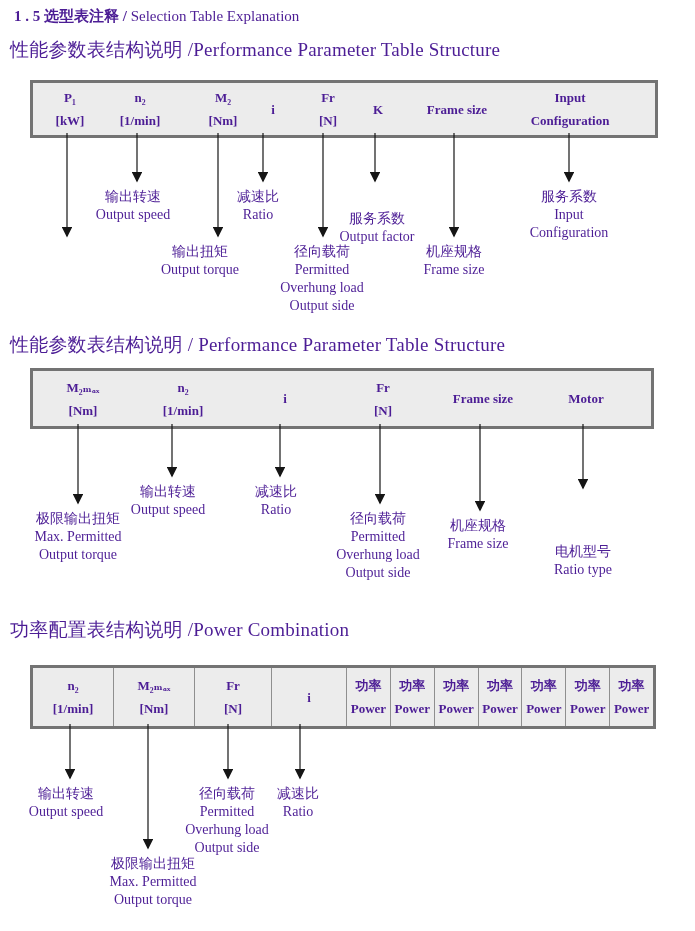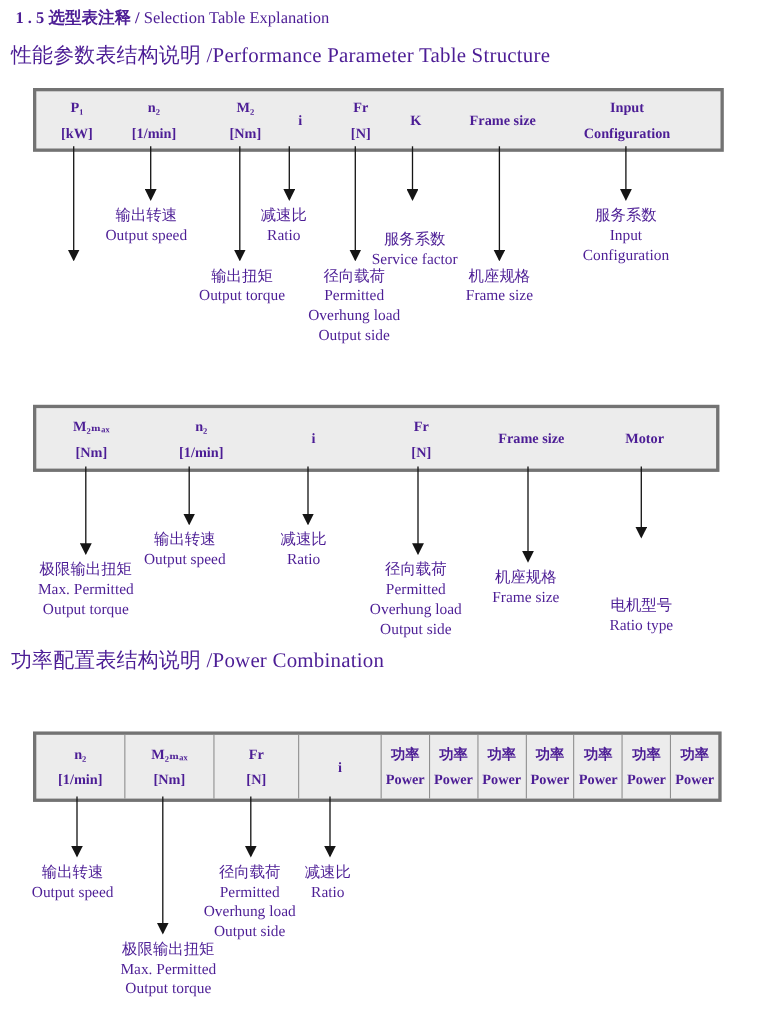--- a/index.html
+++ b/index.html
@@ -66,48 +66,49 @@
     <div class="hdr-cell" style="left:470px;width:134px;">
       <div>Input</div>
       <div>Configuration</div>
     </div>
   </div>
 
   <div class="callout" style="left:133px;top:188px;">
     <div>输出转速</div>
     <div>Output speed</div>
   </div>
-  <div class="callout" style="left:220px;top:243px;">
+  <div class="callout" style="left:200px;top:243px;">
     <div>输出扭矩</div>
     <div>Output torque</div>
   </div>
   <div class="callout" style="left:258px;top:188px;">
     <div>减速比</div>
     <div>Ratio</div>
   </div>
   <div class="callout" style="left:322px;top:243px;">
     <div>径向载荷</div>
     <div>Permitted</div>
     <div>Overhung load</div>
     <div>Output side</div>
   </div>
   <div class="callout" style="left:377px;top:188px;margin-top:22px;">
     <div>服务系数</div>
-    <div>Service factor</div>
+    <div>Output factor</div>
   </div>
   <div class="callout" style="left:454px;top:243px;">
     <div>机座规格</div>
     <div>Frame size</div>
   </div>
   <div class="callout" style="left:569px;top:188px;">
     <div>服务系数</div>
     <div>Input</div>
     <div>Configuration</div>
   </div>
 
+  <div class="sec-heading" style="left:10px;top:332px;">性能参数表结构说明 / Performance Parameter Table Structure</div>
 
   <div class="hdr-box" style="left:30px;top:368px;width:618px;height:55px;">
     <div class="hdr-cell" style="left:15px;width:70px;">
       <div>M₂ₘₐₓ</div>
       <div>[Nm]</div>
     </div>
     <div class="hdr-cell" style="left:115px;width:70px;">
       <div>n₂</div>
       <div>[1/min]</div>
     </div>
@@ -150,21 +151,21 @@
   </div>
   <div class="callout" style="left:478px;top:517px;">
     <div>机座规格</div>
     <div>Frame size</div>
   </div>
   <div class="callout" style="left:583px;top:495px;margin-top:48px;">
     <div>电机型号</div>
     <div>Ratio type</div>
   </div>
 
-  <div class="sec-heading" style="left:10px;top:587px;">功率配置表结构说明 /Power Combination</div>
+  <div class="sec-heading" style="left:10px;top:617px;">功率配置表结构说明 /Power Combination</div>
 
   <div class="hdr-box flex-box" style="left:30px;top:665px;width:620px;height:58px;">
     <div class="fcell" style="width:80px;">
       <div>n₂</div>
       <div>[1/min]</div>
     </div>
     <div class="fcell" style="width:80px;">
       <div>M₂ₘₐₓ</div>
       <div>[Nm]</div>
     </div>

